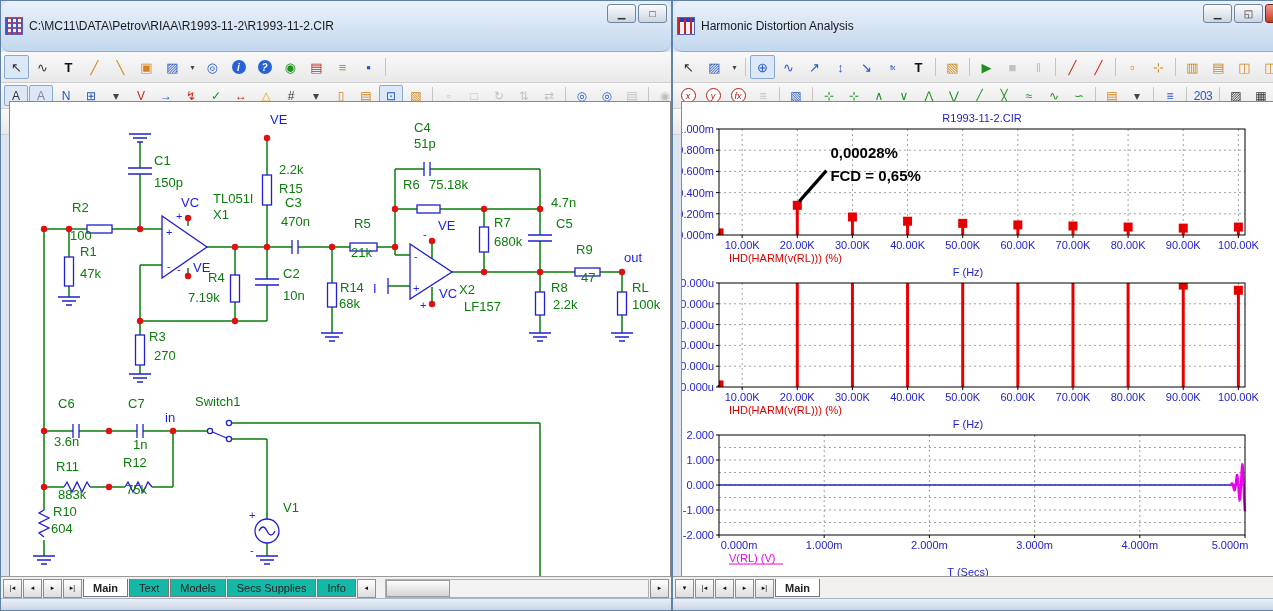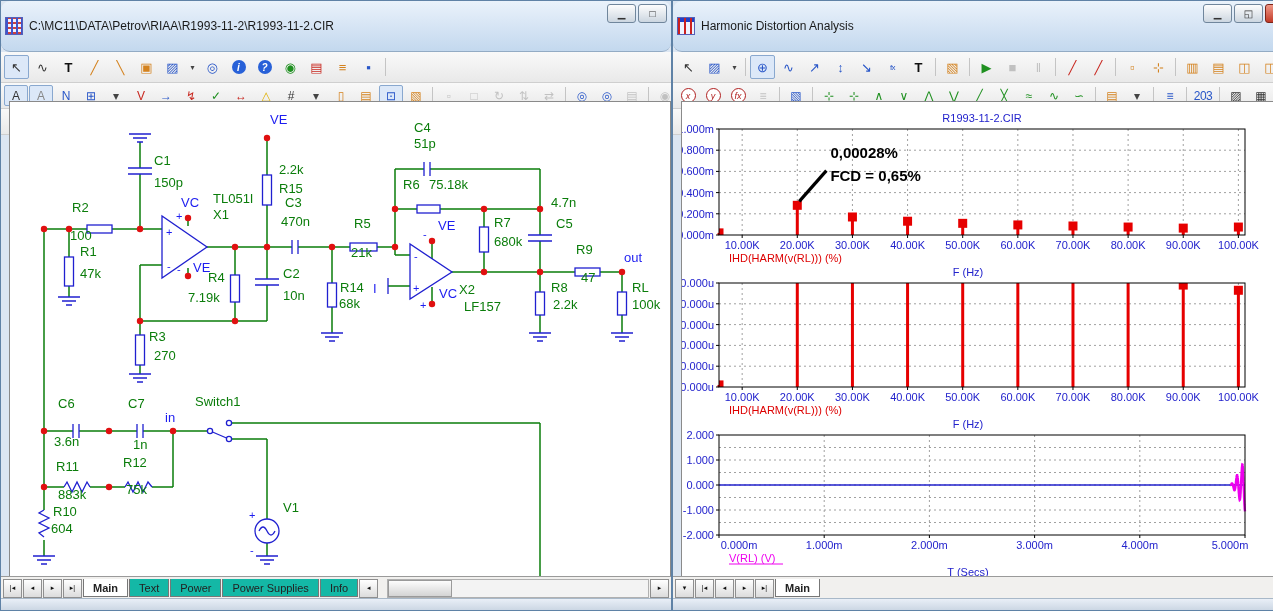--- a/index.html
+++ b/index.html
@@ -302,22 +302,22 @@
     </svg>
   </div>
 
   <div class="tabbar" id="lw-tabbar">
       <div class="navb">|◂</div>
       <div class="navb">◂</div>
       <div class="navb">▸</div>
       <div class="navb">▸|</div>
       <div class="tab active">Main</div>
       <div class="tab">Text</div>
-      <div class="tab">Power</div>
-      <div class="tab">Power Supplies</div>
+      <div class="tab">Models</div>
+      <div class="tab">Secs Supplies</div>
       <div class="tab">Info</div>
       <div class="navb">◂</div>
       <div class="hscroll">
         <div class="sthumb"></div>
       </div>
       <div class="navb">▸</div>
     </div>
   <div class="bottomstrip"></div>
 </div>
 

